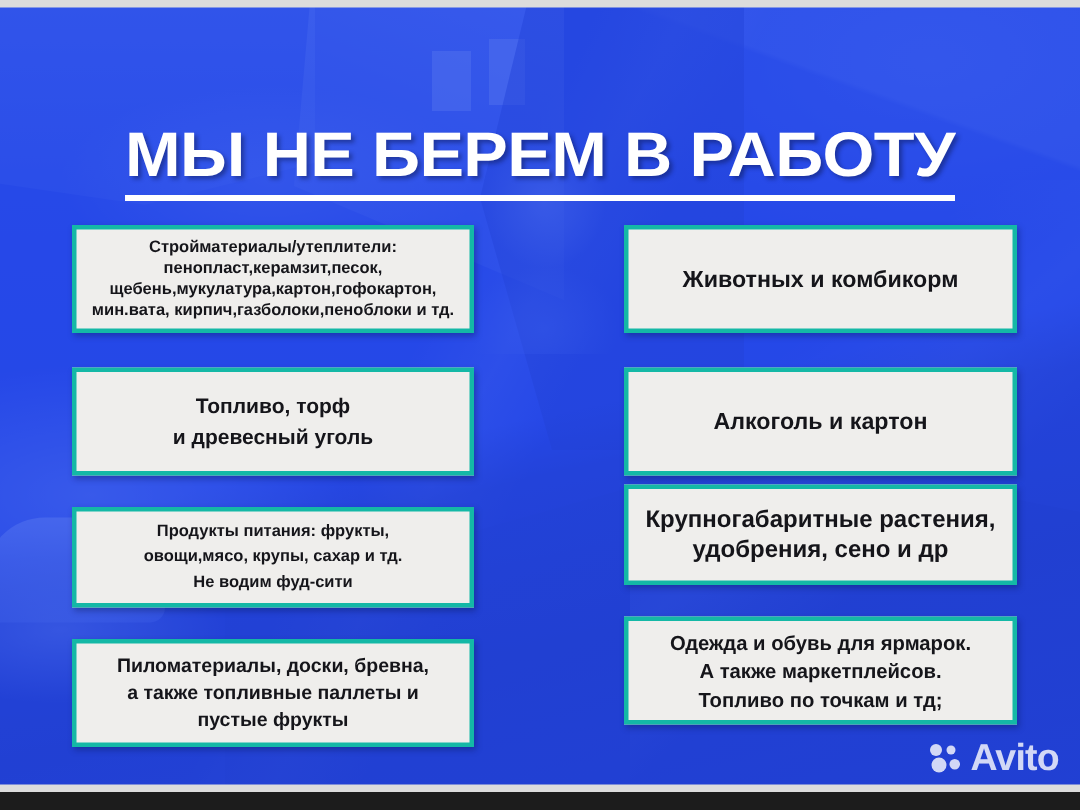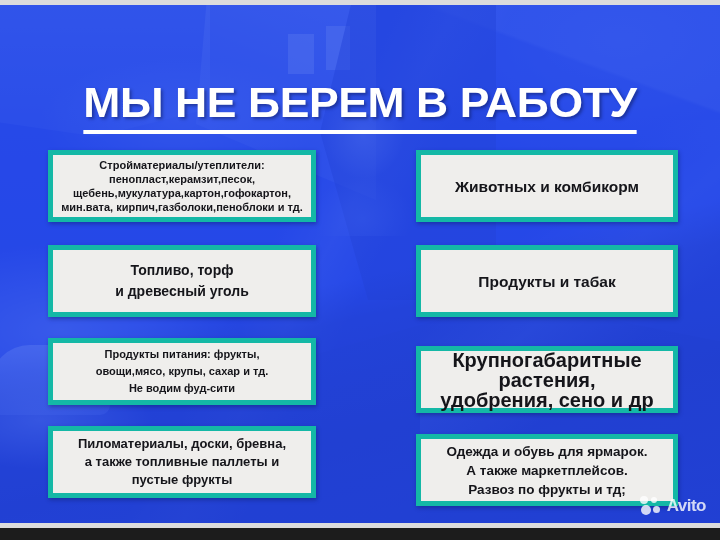--- a/index.html
+++ b/index.html
@@ -135,21 +135,21 @@
   .col {
     position: absolute;
     display: flex;
     flex-direction: column;
   }
   .col-left  { left: 48px;  top: 150px; width: 268px; }
   .col-right { left: 416px; top: 150px; width: 262px; }
 
   .box {
     background: #efeeec;
-    border: 5px solid #14b8a6;
+    border: 3px solid #14b8a6;
     box-shadow: 1px 2px 4px rgba(8,18,70,.35);
     color: #15151a;
     text-align: center;
     font-weight: 700;
     display: flex;
     align-items: center;
     justify-content: center;
     padding: 6px 8px;
     box-sizing: border-box;
   }
@@ -159,21 +159,21 @@
   }
 
   
   .col-left  .box:nth-child(1) { height: 72px; font-size: 11px;   line-height: 14px; }
   .col-left  .box:nth-child(2) { height: 72px; font-size: 14px; line-height: 21px; margin-top: 23px; }
   .col-left  .box:nth-child(3) { height: 67px; font-size: 11px; line-height: 17px; margin-top: 21px; }
   .col-left  .box:nth-child(4) { height: 72px; font-size: 13px;   line-height: 18px; margin-top: 21px; }
 
   .col-right .box:nth-child(1) { height: 72px; font-size: 15.5px; line-height: 21px; justify-content: center; }
   .col-right .box:nth-child(2) { height: 72px; font-size: 15.5px; line-height: 21px; margin-top: 23px; }
-  .col-right .box:nth-child(3) { height: 67px; font-size: 20px; line-height: 20px; margin-top: 29px; }
+  .col-right .box:nth-child(3) { height: 67px; font-size: 16px; line-height: 20px; margin-top: 6px; }
   .col-right .box:nth-child(4) { height: 72px; font-size: 13.5px; line-height: 19px; margin-top: 21px; }
 
   
   .watermark {
     position: absolute;
     right: 14px;
     bottom: 10px;
     display: flex;
     align-items: center;
     gap: 5px;
@@ -189,21 +189,21 @@
     border-radius: 50%;
     background: #ffffff;
     display: block;
   }
   .wm-logo i:nth-child(1) { width: 8px;  height: 8px;  left: 0;    top: 0; }
   .wm-logo i:nth-child(2) { width: 6px;  height: 6px;  left: 11px; top: 1px; }
   .wm-logo i:nth-child(3) { width: 10px; height: 10px; left: 1px;  top: 9px; }
   .wm-logo i:nth-child(4) { width: 7px;  height: 7px;  left: 13px; top: 10px; }
   .wm-text {
     color: #ffffff;
-    font-size: 17px;
+    font-size: 25px;
     line-height: 25px;
     font-weight: 700;
     letter-spacing: -0.5px;
   }
 </style>
 </head>
 <body>
 
 <div id="stage">
 
@@ -250,30 +250,30 @@
 а также топливные паллеты и
 пустые фрукты</p>
     </div>
   </div>
 
   <div class="col col-right">
     <div class="box">
       <p>Животных и комбикорм</p>
     </div>
     <div class="box">
-      <p>Продукты и табак</p>
+      <p>Алкоголь и картон</p>
     </div>
     <div class="box">
       <p>Крупногабаритные растения,
 удобрения, сено и др</p>
     </div>
     <div class="box">
       <p>Одежда и обувь для ярмарок.
 А также маркетплейсов.
-Развоз по фрукты и тд;</p>
+Топливо по точкам и тд;</p>
     </div>
   </div>
 
   <div class="watermark">
     <span class="wm-logo">
       <i></i>
         <i></i>
         <i></i>
         <i></i>
     </span>

